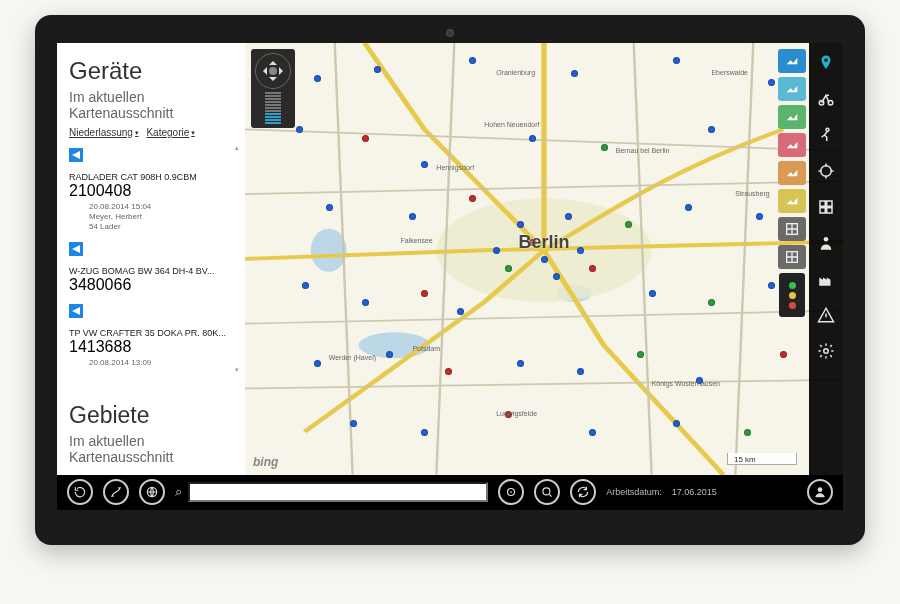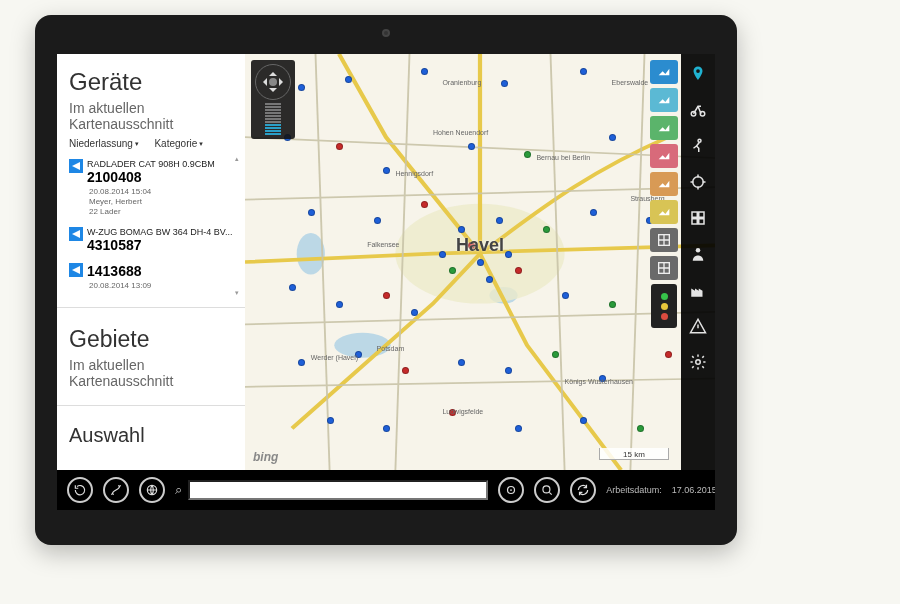--- a/index.html
+++ b/index.html
@@ -1,54 +1,54 @@
 <!DOCTYPE html>
 <html><head>
 <meta charset="utf-8">
 <style>
   * { box-sizing: border-box; margin: 0; padding: 0; font-family: "Segoe UI", Arial, sans-serif; }
   body { width: 900px; height: 604px; background: #f7f7f2; overflow: hidden; }
 
   
   .tablet-outer {
-    position: absolute; left: 35px; top: 15px; width: 702px; height: 530px;
+    position: absolute; left: 35px; top: 15px; width: 830px; height: 530px;
     background: #1b1b1b; border-radius: 16px; box-shadow: 0 8px 24px rgba(0,0,0,.25);
-    padding: 39px 22px 35px 22px;
+    padding: 28px 22px 35px 22px;
   }
   .camera { position: absolute; top: 14px; left: 50%; transform: translateX(-50%); width: 8px; height: 8px; background: #333; border-radius: 50%; border: 2px solid #444; }
   .screen { position: relative; width: 100%; height: 100%; background: #000; display: flex; flex-direction: column; overflow: hidden; }
 
   .content { flex: 1 1 auto; display: flex; position: relative; overflow: hidden; }
 
   
   .sidebar { width: 188px; background: #fff; color: #222; display: flex; flex-direction: column; font-size: 10px; }
   .panel-title { font-size: 24px; font-weight: 300; padding: 8px 12px 4px; color: #323232; }
   .panel-sub { font-size: 14px; padding: 0 12px 6px; color: #666; }
-  .filter-row { display: flex; gap: 16px; padding: 0 12px 6px; font-size: 10px; color: #333; }
+  .filter-row { display: flex; gap: 8px; padding: 0 12px 6px; font-size: 10px; color: #333; text-decoration: underline; }
   .filter-row span { display: flex; align-items: center; gap: 2px; cursor: pointer; }
   .tri { font-size: 7px; }
   .device-list { flex: 0 0 auto; padding: 0 6px; position: relative; }
   .device-item { padding: 4px 6px 6px; }
-  .di-head { display: flex; align-items: flex-start; gap: 4px; }
+  .di-head { display: flex; align-items: flex-start; gap: 10px; flex-direction: column; }
   .di-icon { width: 14px; height: 14px; background: #1e87e5; position: relative; flex: 0 0 auto; }
   .di-icon::after { content: ""; position: absolute; inset: 3px; background: #fff; clip-path: polygon(100% 0,100% 100%,0 50%); }
   .di-name { font-size: 9px; font-weight: 400; color: #222; }
-  .di-id { font-size: 14px; font-weight: 700; color: #000; }
+  .di-id { font-size: 16px; font-weight: 400; color: #000; }
   .di-meta { font-size: 8px; color: #666; padding-left: 20px; line-height: 1.25; padding-top: 2px; }
   .scroll-hint { position: absolute; right: 2px; top: 0; bottom: 0; width: 8px; display: flex; flex-direction: column; justify-content: space-between; font-size: 7px; color: #999; }
   .panel-sep { height: 1px; background: #ddd; margin: 4px 0; }
   .panel-block { padding: 6px 0 6px; }
 
   
   .map { flex: 1 1 auto; position: relative; background: #f8f6ef; overflow: hidden; }
   .map svg.basemap { position: absolute; inset: 0; width: 100%; height: 100%; }
   .map-label { position: absolute; left: 50%; top: 46%; transform: translate(-50%,-50%); font-size: 18px; font-weight: 600; color: #444; text-shadow: 0 0 2px #fff; pointer-events:none;}
   .mini-label { position: absolute; font-size: 7px; color: #666; pointer-events:none; white-space: nowrap; }
   .bing { position: absolute; left: 8px; bottom: 6px; font-size: 12px; font-style: italic; font-weight: 700; color: #888; }
-  .scale { position: absolute; right: 46px; bottom: 10px; background: rgba(255,255,255,.85); padding: 2px 6px 0; font-size: 8px; color: #333; border: 1px solid #aaa; border-top: none; width: 70px; text-align: center;}
+  .scale { position: absolute; right: 46px; bottom: 10px; background: rgba(255,255,255,.85); padding: 2px 6px 0; font-size: 8px; color: #333; border: 1px solid #aaa; border-top: none; width: 70px; }
   .collapse-handle { position: absolute; left: -1px; top: 2px; width: 10px; height: 14px; color:#555; font-size:9px; text-align:center; cursor:pointer;}
 
   
   .navwidget { position: absolute; left: 6px; top: 6px; background: rgba(20,20,20,.9); border-radius: 3px; padding: 4px; color: #fff; display: flex; flex-direction: column; align-items: center; gap: 3px; }
   .nav-dpad { position: relative; width: 36px; height: 36px; border: 1px solid #666; border-radius: 50%; }
   .nav-dpad span { position: absolute; width: 0; height: 0; border: 4px solid transparent; }
   .nav-dpad .n { top: 3px; left: 50%; transform: translateX(-50%); border-bottom-color: #ddd; }
   .nav-dpad .s { bottom: 3px; left: 50%; transform: translateX(-50%); border-top-color: #ddd; }
   .nav-dpad .w { left: 3px; top: 50%; transform: translateY(-50%); border-right-color: #ddd; }
   .nav-dpad .e { right: 3px; top: 50%; transform: translateY(-50%); border-left-color: #ddd; }
@@ -122,38 +122,39 @@
               <div class="di-head">
                 <div class="di-icon"></div>
                 <div>
                   <div class="di-name">RADLADER CAT 908H 0.9CBM</div>
                   <div class="di-id">2100408</div>
                 </div>
               </div>
               <div class="di-meta">
                 <div>20.08.2014 15:04</div>
                 <div>Meyer, Herbert</div>
-                <div>22 Lader</div>
+                <div>54 Lader</div>
               </div>
             </div>
 
             <div class="device-item">
               <div class="di-head">
                 <div class="di-icon"></div>
                 <div>
                   <div class="di-name">W-ZUG BOMAG BW 364 DH-4 BV...</div>
-                  <div class="di-id">4310587</div>
+                  <div class="di-id">3480066</div>
                 </div>
               </div>
             </div>
 
             <div class="device-item">
               <div class="di-head">
                 <div class="di-icon"></div>
                 <div>
+                  <div class="di-name">TP VW CRAFTER 35 DOKA PR. 80K...</div>
                   <div class="di-id">1413688</div>
                 </div>
               </div>
               <div class="di-meta">
                 <div>20.08.2014 13:09</div>
               </div>
             </div>
           </div>
         </div>
 
@@ -255,21 +256,21 @@
             <div class="mini-label" style="left: 82%; top: 34%;">Strausberg</div>
             <div class="mini-label" style="left: 28%; top: 70%;">Potsdam</div>
             <div class="mini-label" style="left: 26%; top: 45%;">Falkensee</div>
             <div class="mini-label" style="left: 68%; top: 78%;">Königs Wusterhausen</div>
             <div class="mini-label" style="left: 42%; top: 85%;">Ludwigsfelde</div>
             <div class="mini-label" style="left: 78%; top: 6%;">Eberswalde</div>
             <div class="mini-label" style="left: 32%; top: 28%;">Hennigsdorf</div>
             <div class="mini-label" style="left: 40%; top: 18%;">Hohen Neuendorf</div>
             <div class="mini-label" style="left: 14%; top: 72%;">Werder (Havel)</div>
           </div>
-        <div class="map-label">Havel</div>
+        <div class="map-label">Berlin</div>
         <div class="bing">bing</div>
         <div class="scale">15 km</div>
 
         <div class="navwidget">
           <div class="nav-dpad">
             <span class="n"></span>
               <span class="s"></span>
               <span class="w"></span>
               <span class="e"></span>
               <div class="c"></div>

